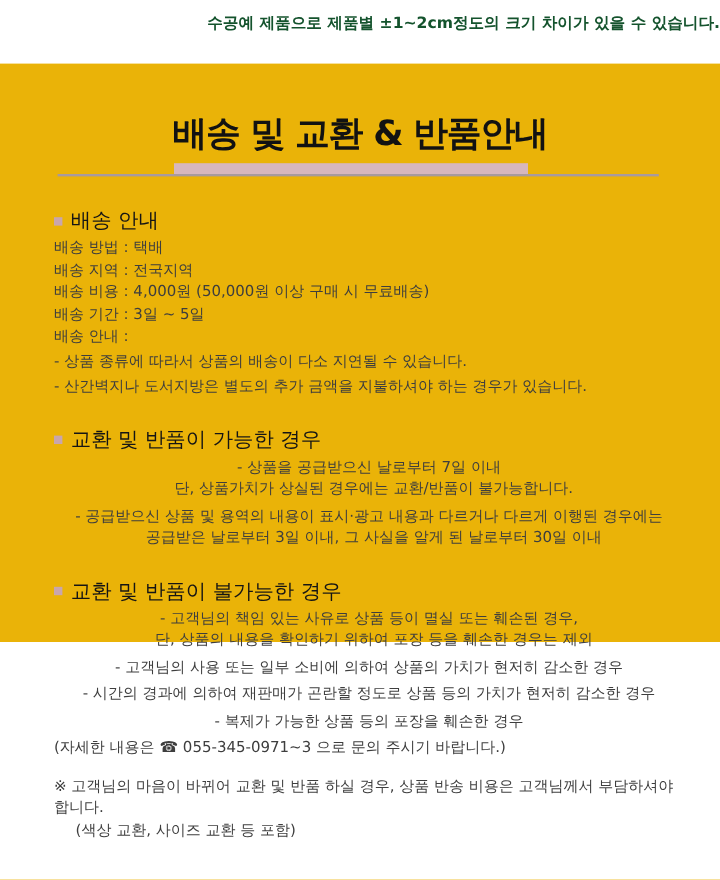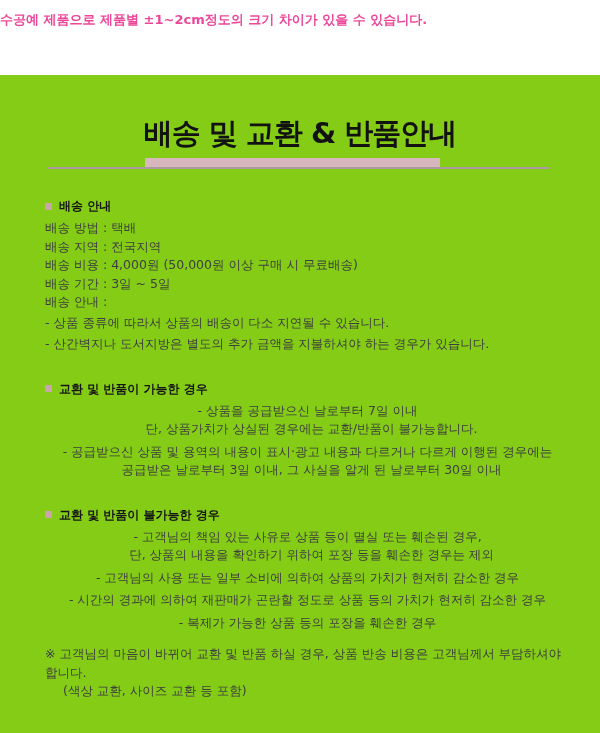--- a/index.html
+++ b/index.html
@@ -2,46 +2,46 @@
 <html><head>
 <meta charset="utf-8">
 <style>
   html,body{margin:0;padding:0;}
   body{
     width:600px;height:733px;background:#ffffff;
     font-family:"DejaVu Sans","Liberation Sans",sans-serif;
     color:#3e3e3e;overflow:hidden;
   }
   .top-notice{
-    height:75px;box-sizing:border-box;padding-top:8px;
-    text-align:left;font-size:13px;font-weight:600;
-    color:#ec4899;line-height:24px;background:#ffffff;
+    height:53px;box-sizing:border-box;padding-top:8px;
+    text-align:right;font-size:13px;font-weight:600;
+    color:#14532d;line-height:24px;background:#ffffff;
   }
   .panel{
-    background:#84cc16;height:658px;box-sizing:border-box;
+    background:#eab308;height:482px;box-sizing:border-box;
   }
   .title{
     padding-top:43px;text-align:center;
     font-size:29px;font-weight:700;color:#121212;
     letter-spacing:-1px;line-height:31px;
   }
   .deco{position:relative;height:13px;margin-top:9px;}
   .deco .thick{
     position:absolute;left:145px;top:0;width:295px;height:9px;
     background:#d7b7bd;
   }
   .deco .thin{
     position:absolute;left:48px;top:9px;width:501px;height:2px;
     background:#a89a9e;
   }
   .content{padding:0 30px 0 45px;}
   .sec{margin:0;}
   .sec-head{
     display:flex;align-items:center;margin-top:26px;
-    font-size:12px;font-weight:700;color:#151515;line-height:18px;
+    font-size:17px;font-weight:400;color:#151515;line-height:18px;
   }
   .bullet{
     width:7px;height:7px;background:#c9a6ac;
     margin-right:7px;flex:0 0 auto;
   }
   .line{font-size:12.5px;line-height:18.5px;color:#3e3e3e;}
   .rows{margin-top:4px;}
   .notes .line{line-height:21px;}
   .group{margin-top:4px;text-align:center;}
   .group .cont{padding-left:8px;}
@@ -110,20 +110,21 @@
       </div>
       <div class="group">
         <div class="line">- 고객님의 사용 또는 일부 소비에 의하여 상품의 가치가 현저히 감소한 경우</div>
       </div>
       <div class="group">
         <div class="line">- 시간의 경과에 의하여 재판매가 곤란할 정도로 상품 등의 가치가 현저히 감소한 경우</div>
       </div>
       <div class="group">
         <div class="line">- 복제가 가능한 상품 등의 포장을 훼손한 경우</div>
       </div>
+      <div class="line contact-note">(자세한 내용은 ☎ 055-345-0971~3 으로 문의 주시기 바랍니다.)</div>
     </div>
 
     <div class="footer">
       <div class="line">※ 고객님의 마음이 바뀌어 교환 및 반품 하실 경우, 상품 반송 비용은 고객님께서 부담하셔야 합니다.</div>
       <div class="line indent">(색상 교환, 사이즈 교환 등 포함)</div>
     </div>
 
   </div>
 </div>
 

